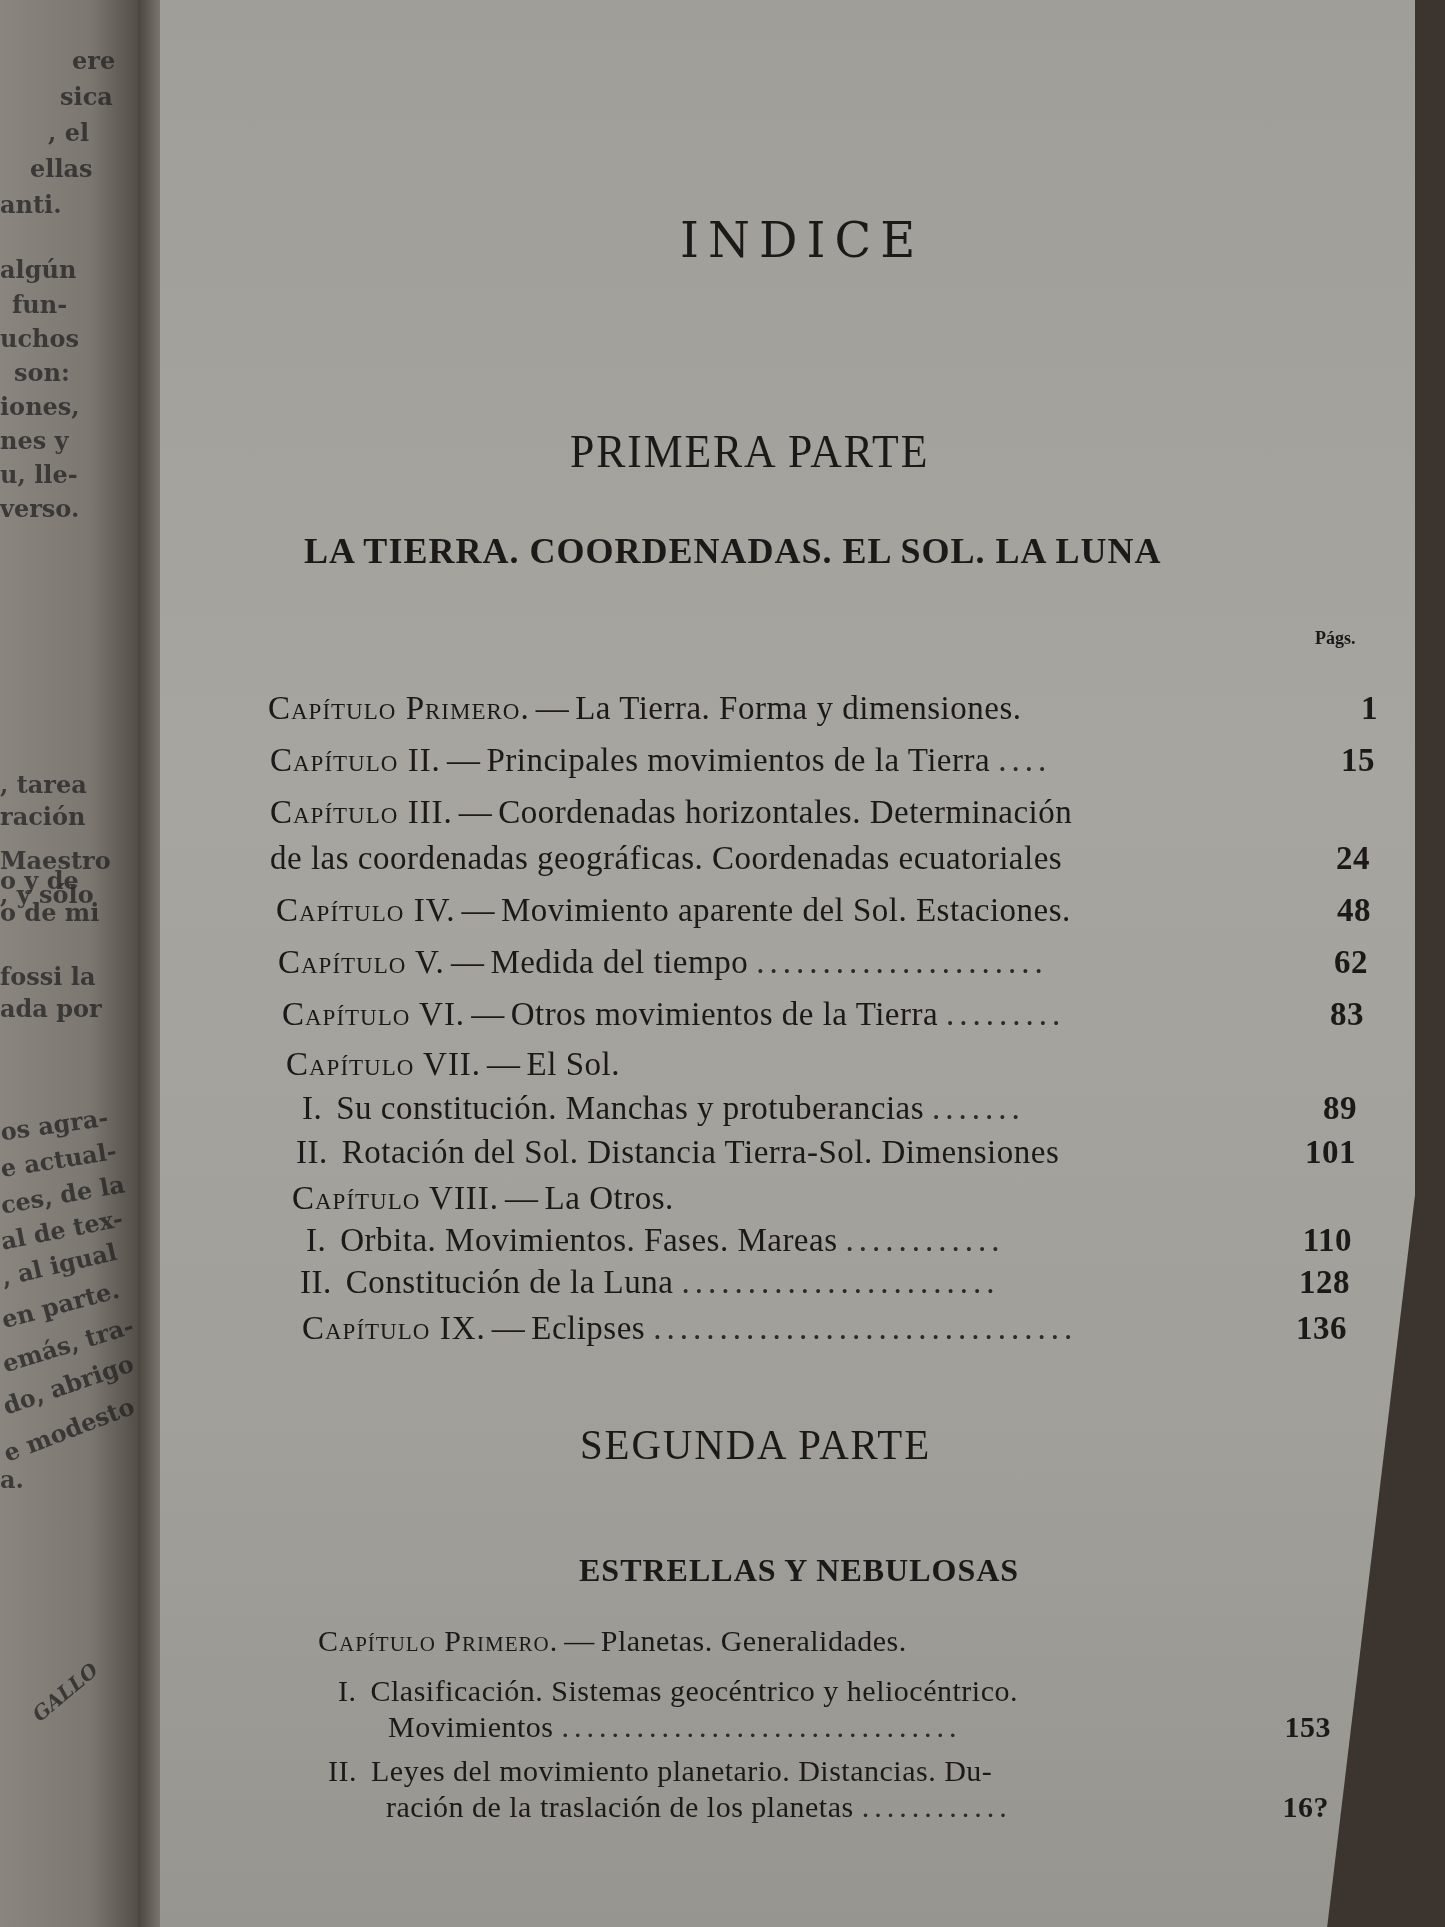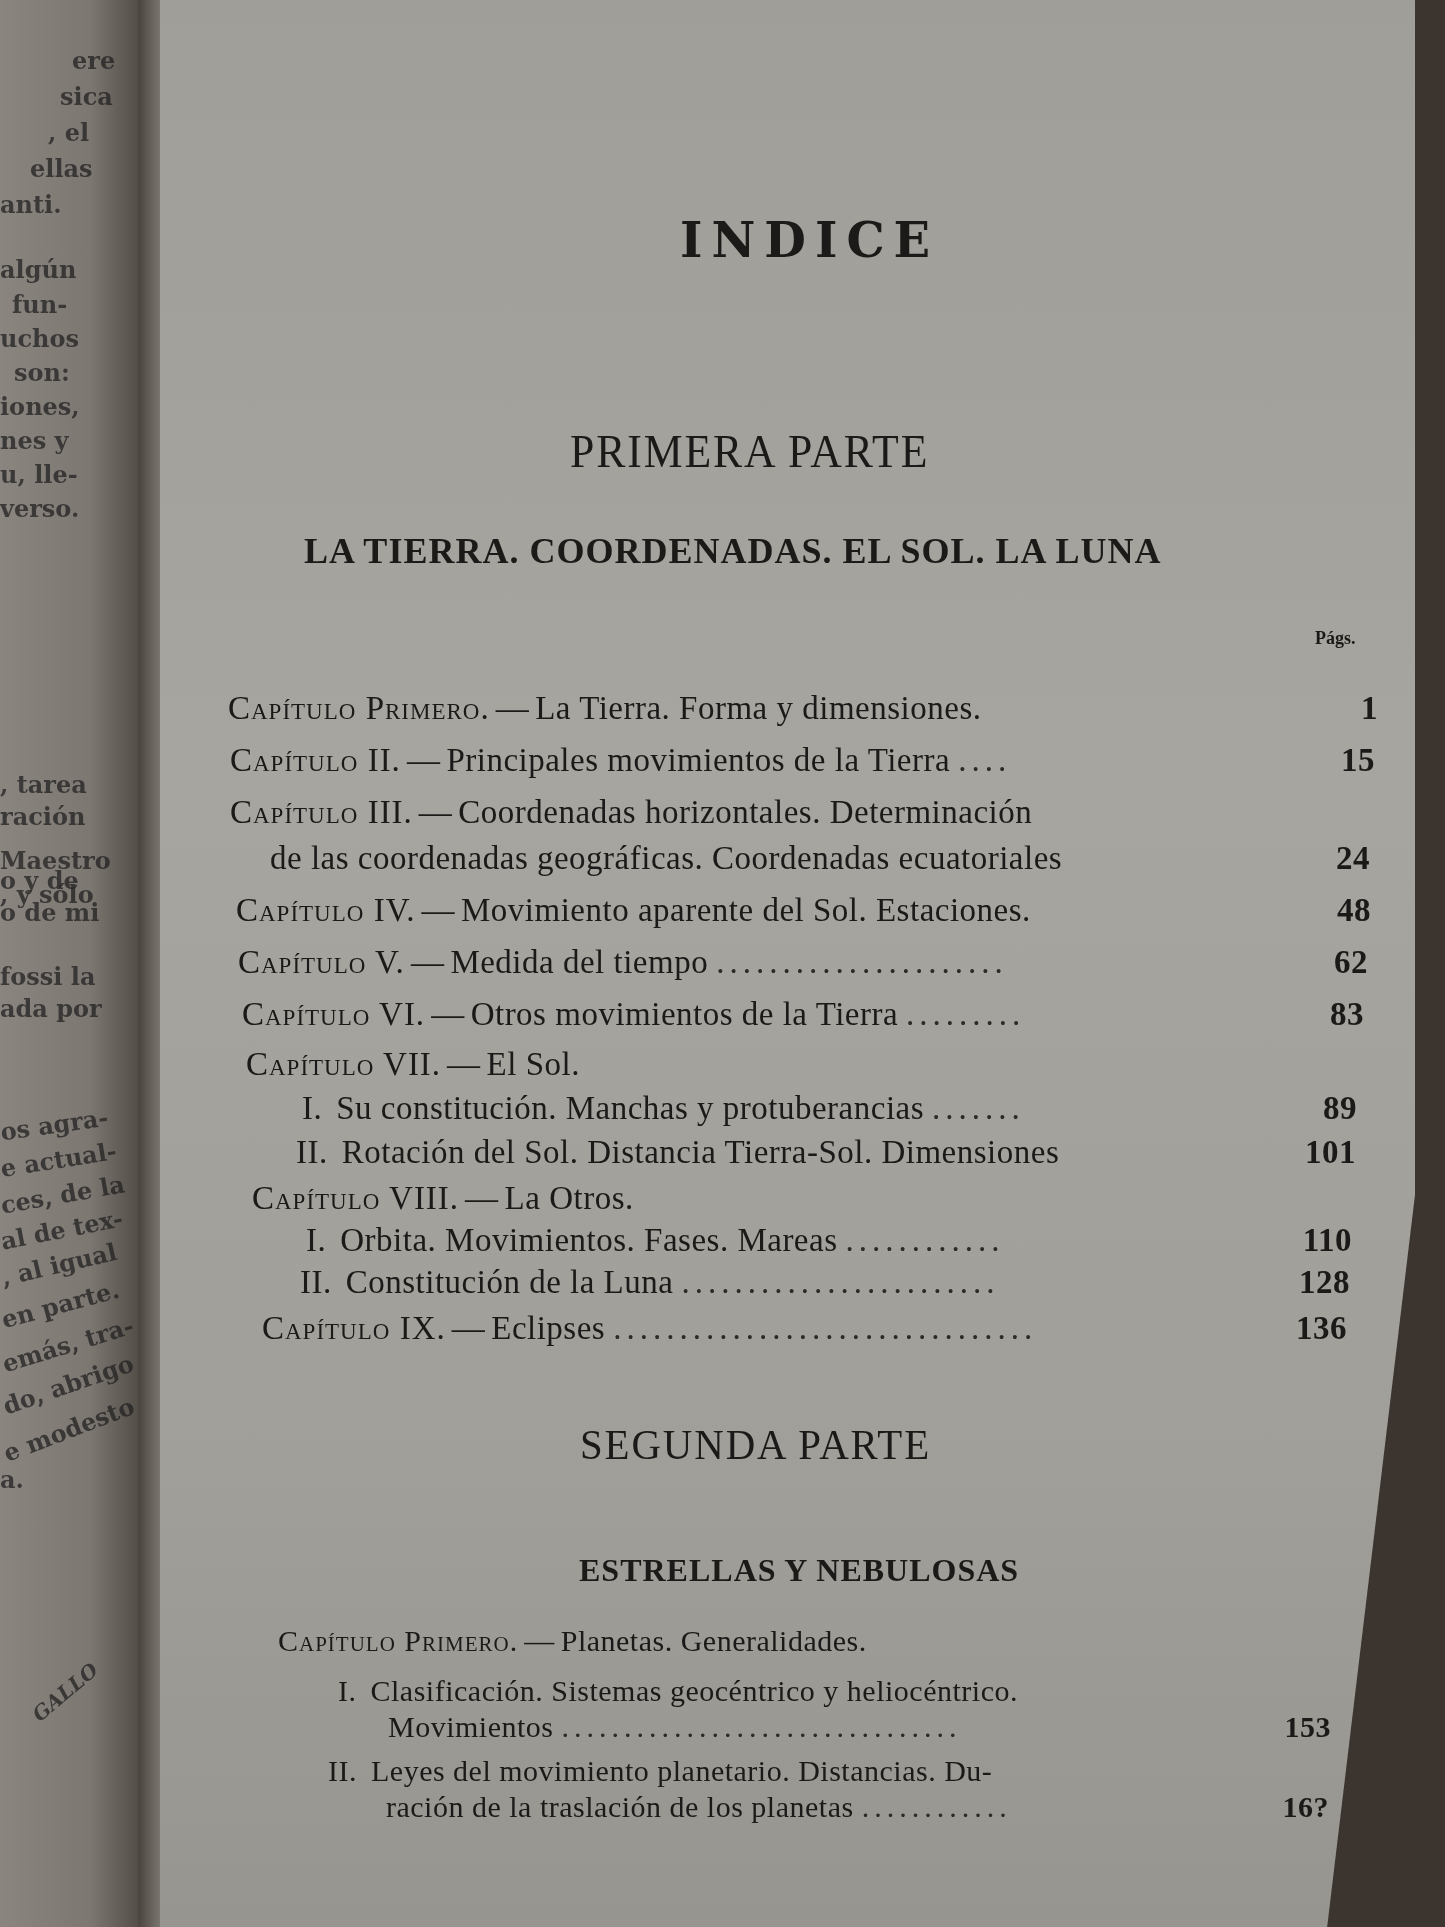--- a/index.html
+++ b/index.html
@@ -24,38 +24,38 @@
     background:linear-gradient(90deg,#4a443f 0%,#6f6a64 50%,#8f8b86 100%);
   }
   
   .page {
     position:absolute; left:160px; top:0; width:1255px; height:1927px;
     background:linear-gradient(180deg,#a09e99 0%,#a7a5a0 40%,#a19f9a 75%,#979590 100%);
     clip-path:polygon(0 0,100% 0,100% 62%,93% 100%,0 100%);
   }
   .abs { position:absolute; white-space:nowrap; }
   .title-indice {
-    left:680px; top:212px; font-size:48px; font-weight:bold; letter-spacing:9px;
+    left:680px; top:212px; font-size:48px; font-weight:normal; letter-spacing:9px;
     font-family:"DejaVu Serif", serif;
   }
   .part-title {
     font-size:46px; letter-spacing:2px;
     font-family:"Liberation Serif", serif; transform:scaleX(0.95); transform-origin:left;
   }
   .part-sub {
     font-size:36px; font-weight:bold; letter-spacing:1px;
     font-family:"Liberation Serif", serif;
     margin-left:44px;
   }
   .pags { font-size:18px; font-weight:bold; font-family:"Liberation Serif", serif; }
   .toc-row {
     position:absolute; display:flex; align-items:baseline;
     font-family:"Liberation Serif", serif; font-size:33px; letter-spacing:0.5px;
   }
-  .toc-row .cap { font-variant:small-caps; letter-spacing:1px; }
+  .toc-row .cap { font-variant:small-caps; letter-spacing:1px;margin-left:40px; }
   .toc-row .dash { margin:0 6px; }
   .toc-row .dots { flex:1; overflow:hidden; letter-spacing:5px; margin:0 8px; color:#2c2a27; }
   .toc-row .page-num { min-width:52px; text-align:right; font-weight:bold; }
   .toc-row .roman { margin-right:14px; }
 </style>
 </head>
 <body>
 
 <div class="left-page">
   <span class="frag" style="left:72px;top:46px">ere</span>

